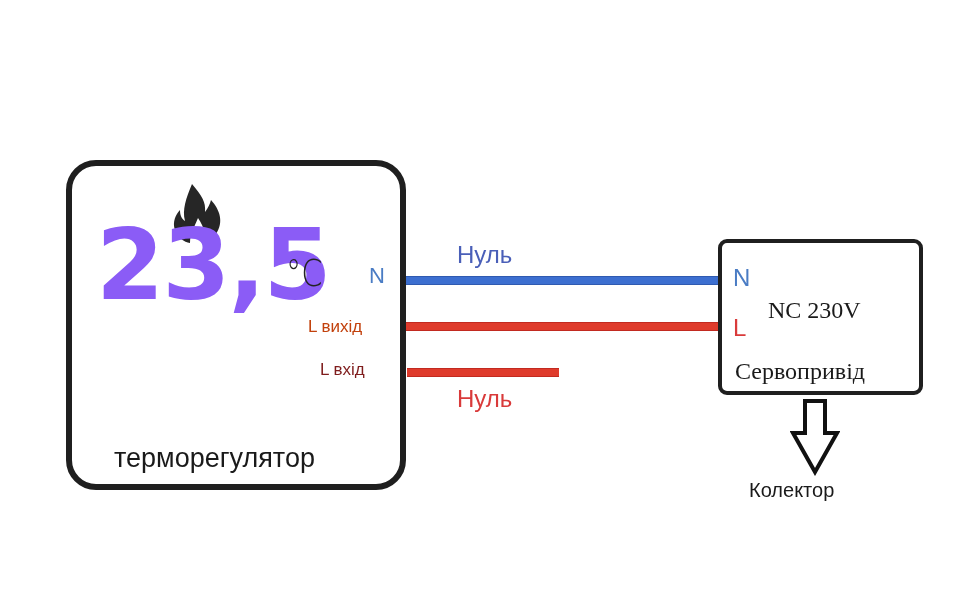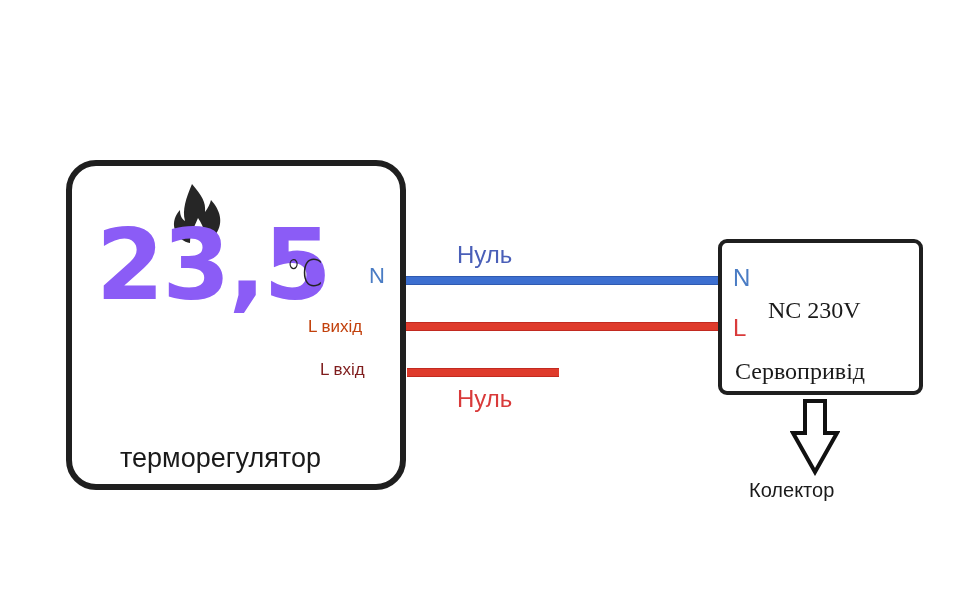--- a/index.html
+++ b/index.html
@@ -1,21 +1,21 @@
 <!DOCTYPE html>
 <html><head>
 <meta charset="utf-8">
 <style>
   html, body { margin:0; padding:0; background:#ffffff; }
   body { width:964px; height:595px; position:relative; overflow:hidden; font-family:"Liberation Sans", sans-serif; }
   .abs { position:absolute; }
   .thermo-box { left:66px; top:160px; width:328px; height:318px; border:6px solid #1f1f1f; border-radius:30px; box-sizing:content-box; }
   .temp { left:96px; top:216px; font-family:"DejaVu Sans", sans-serif; font-size:98px; color:#8b5cf6; letter-spacing:-2px; line-height:1;font-weight:bold; }
   .unit { left:286px; top:254px; font-family:"DejaVu Sans", sans-serif; font-size:38px; color:#232323; line-height:1; font-weight:300; transform:scaleX(0.8); transform-origin:left top; }
-  .thermo-label { left:120px; top:445px; font-size:27px; color:#1a1a1a; line-height:1; }
+  .thermo-label { left:114px; top:445px; font-size:27px; color:#1a1a1a; line-height:1; }
   .flame { left:172px; top:182px; width:52px; height:62px; }
   .term-label { font-size:17px; line-height:1; text-align:right; }
   .wire { height:7px; }
   .wire-label { font-size:24px; line-height:1; }
   .servo-box { left:718px; top:239px; width:197px; height:148px; border:4px solid #1f1f1f; border-radius:9px; }
   .servo-pin { font-size:24px; line-height:1; }
   .servo-text { font-size:24px; color:#1a1a1a; line-height:1;font-family:Liberation Serif, serif; }
   .arrow { left:790px; top:398px; width:50px; height:78px; }
   .kolektor { left:749px; top:480px; font-size:20px; color:#1a1a1a; line-height:1; }
 </style>

